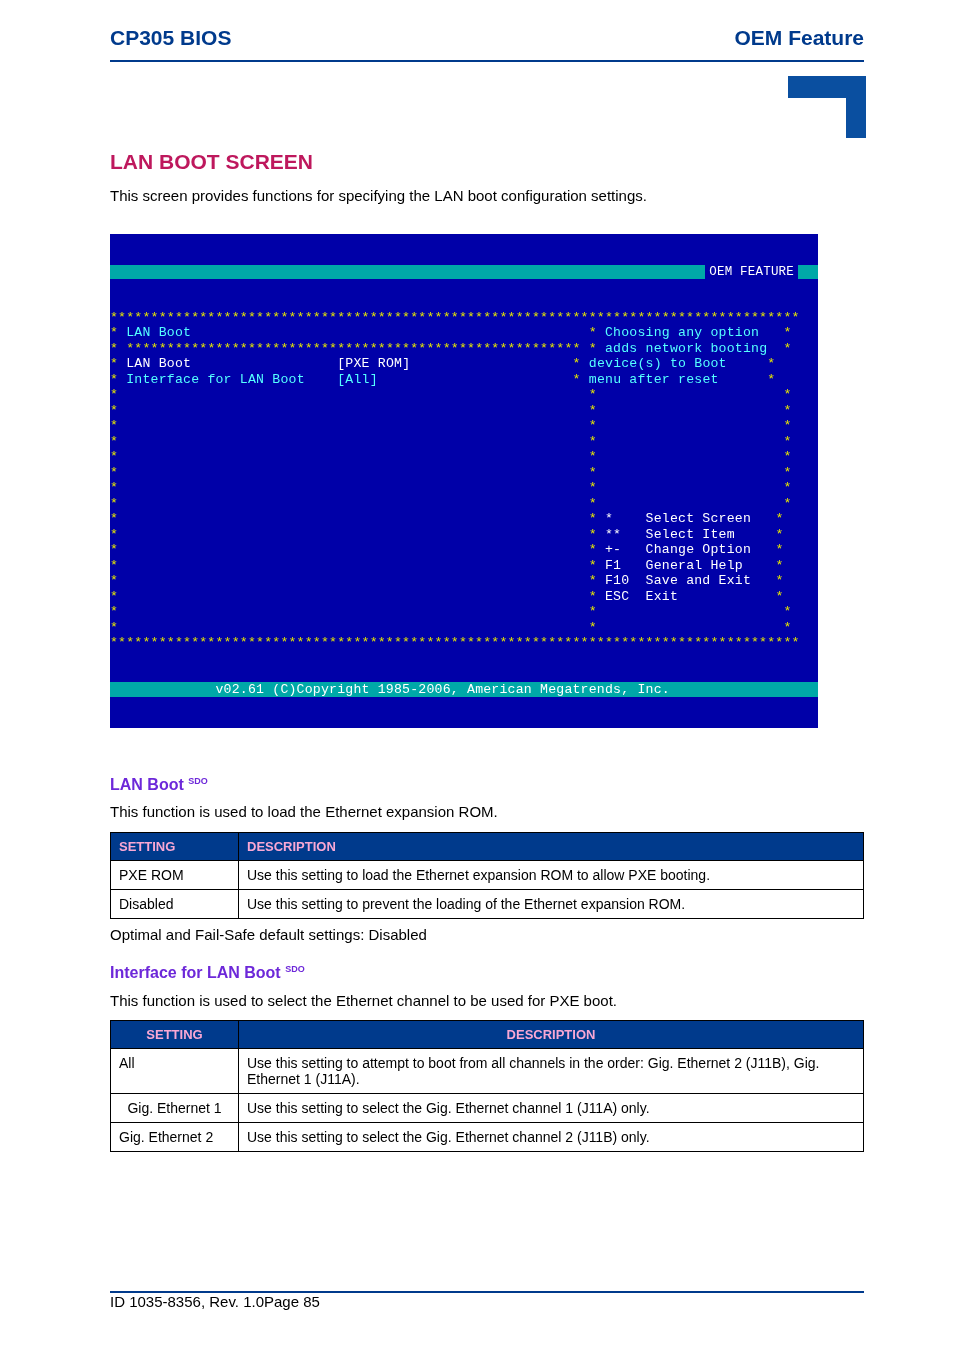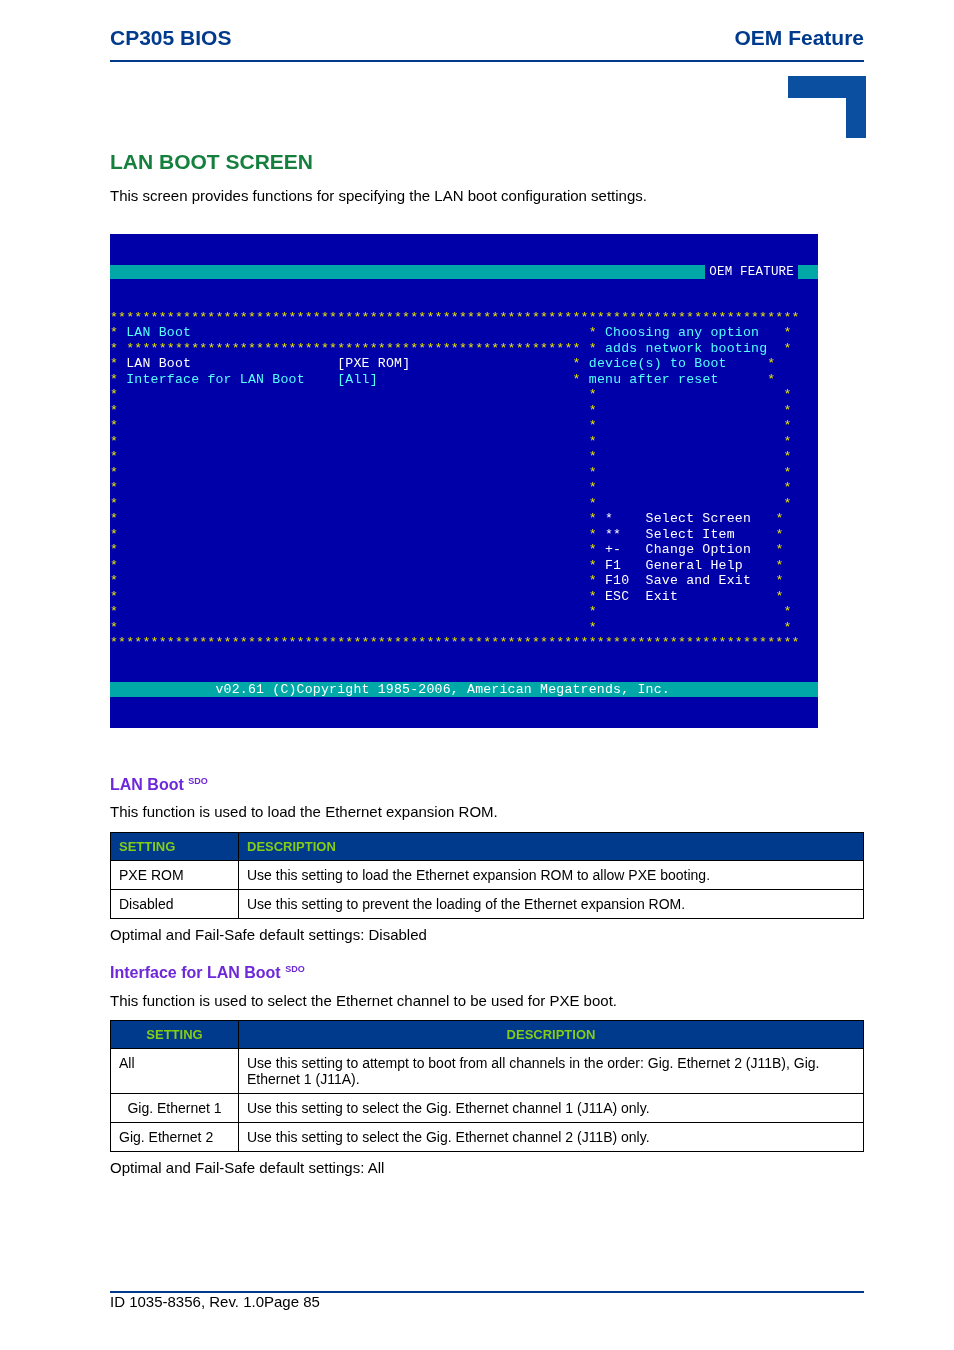--- a/index.html
+++ b/index.html
@@ -39,21 +39,21 @@
   .corner-logo .blue-bar {
     position: absolute;
     right: 0; top: 22px;
     width: 20px; height: 40px;
     background: #0a4fa0;
   }
   .content { margin-top: 88px; }
   h2.section-title {
     font-size: 21px;
     font-weight: bold;
-    color: #15803d;
+    color: #be185d;
     margin-bottom: 12px;
   }
   p.body-text {
     font-size: 15px;
     line-height: 1.3;
     margin-bottom: 10px;
   }
   .bios-shot {
     margin: 28px 0 48px 0;
     width: 708px;
@@ -113,21 +113,21 @@
     font-size: 14px;
   }
   table.settings th, table.settings td {
     border: 1px solid #000;
     padding: 6px 8px;
     text-align: left;
     vertical-align: top;
   }
   table.settings th {
     background: #003a8c;
-    color: #84cc16;
+    color: #f9a8d4;
     font-size: 13px;
   }
   table.settings.centered th { text-align: center; }
   .footer {
     position: absolute;
     bottom: 40px;
     left: 110px;
     right: 90px;
     border-top: 2px solid #003a8c;
     display: flex;
@@ -216,20 +216,19 @@
       <tr>
         <td style="text-align:center">Gig. Ethernet 1</td>
         <td style="text-align:left">Use this setting to select the Gig. Ethernet channel 1 (J11A) only.</td>
       </tr>
       <tr>
         <td style="text-align:left">Gig. Ethernet 2</td>
         <td style="text-align:left">Use this setting to select the Gig. Ethernet channel 2 (J11B) only.</td>
       </tr>
     </tbody>
       </table>
-    <p class="body-text">Optimal and Fail-Safe default settings: All</p>
   </div>
 </div>
 
 <div class="footer">
   <span>ID 1035-8356, Rev. 1.0</span>
   <span>Page 85</span>
 </div>
 
 </body></html>

